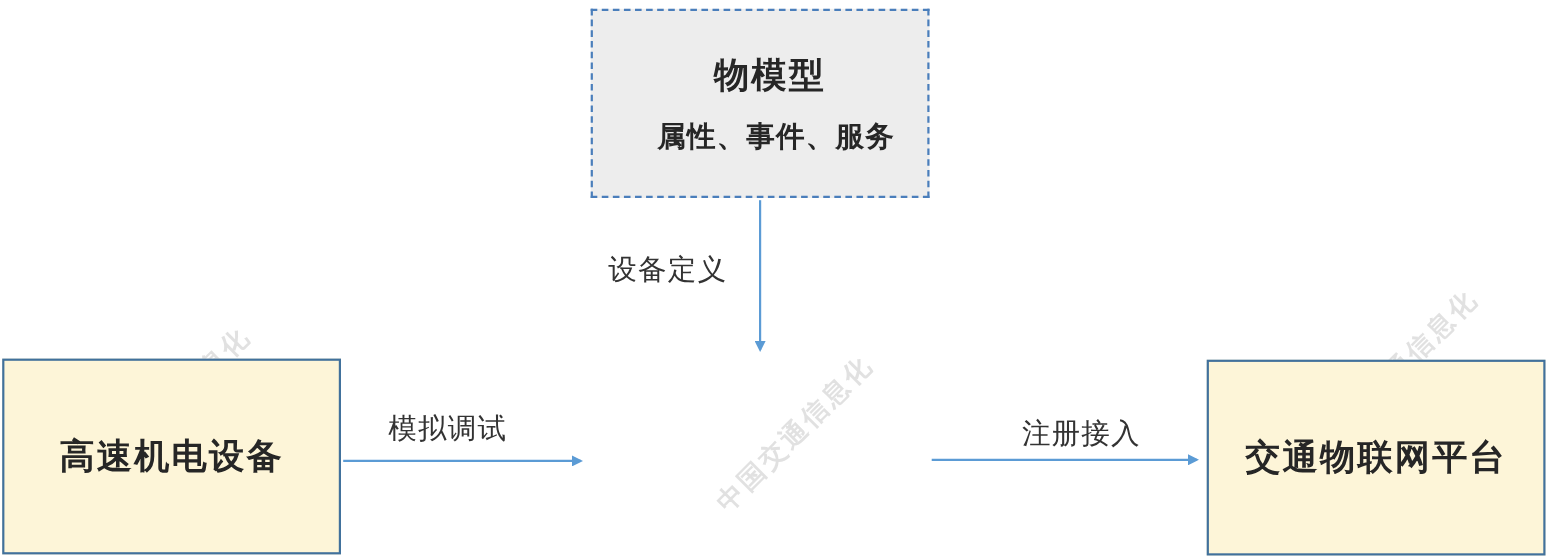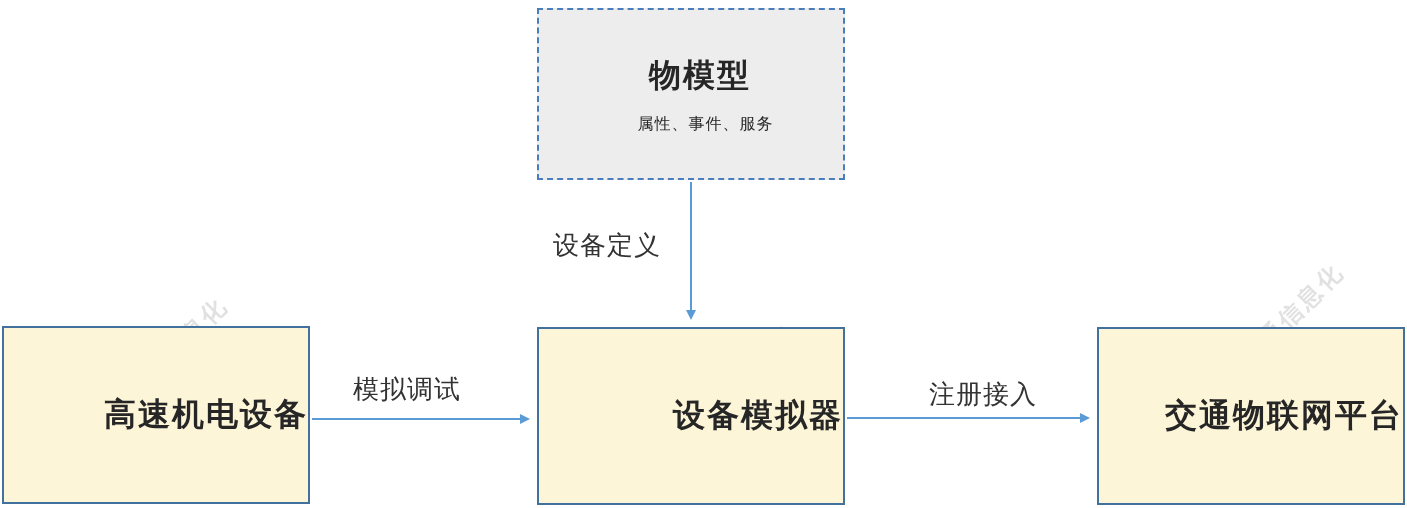--- a/index.html
+++ b/index.html
@@ -48,35 +48,35 @@
     gap: 16px;
     padding-left: 18px;
   }
   .model-title {
     font-size: 32px;
     font-weight: bold;
     color: #262626;
     letter-spacing: 2px;
   }
   .model-subtitle {
-    font-size: 16px;
-    font-weight: normal;
+    font-size: 26px;
+    font-weight: bold;
     color: #262626;
     letter-spacing: 1px;
     margin-left: 11px;
   }
   
   .node {
     position: absolute;
     background: #fdf5d8;
     border: 2px solid #41719c;
     box-sizing: border-box;
     display: flex;
     align-items: center;
-    justify-content: flex-end;
+    justify-content: center;
   }
   .node-left   { left: 2px;    top: 326px; width: 308px; height: 178px; }
   .node-center { left: 537px;  top: 327px; width: 308px; height: 178px; }
   .node-right  { left: 1097px; top: 327px; width: 308px; height: 178px; font-family: Liberation Serif, serif; }
   .node-label {
     font-size: 32px;
     font-weight: bold;
     color: #262626;
     letter-spacing: 2px;
     white-space: nowrap;
@@ -130,20 +130,17 @@
     <div class="model-subtitle">属性、事件、服务</div>
   </div>
 
   <div class="edge-label edge-label-define">设备定义</div>
   <div class="edge-label edge-label-simulate">模拟调试</div>
   <div class="edge-label edge-label-register">注册接入</div>
 
   <div class="node node-left">
     <span class="node-label">高速机电设备</span>
   </div>
-  <div class="node node-center">
-    <span class="node-label">设备模拟器</span>
-  </div>
   <div class="node node-right">
     <span class="node-label">交通物联网平台</span>
   </div>
 
 </div>
 
 </body></html>

